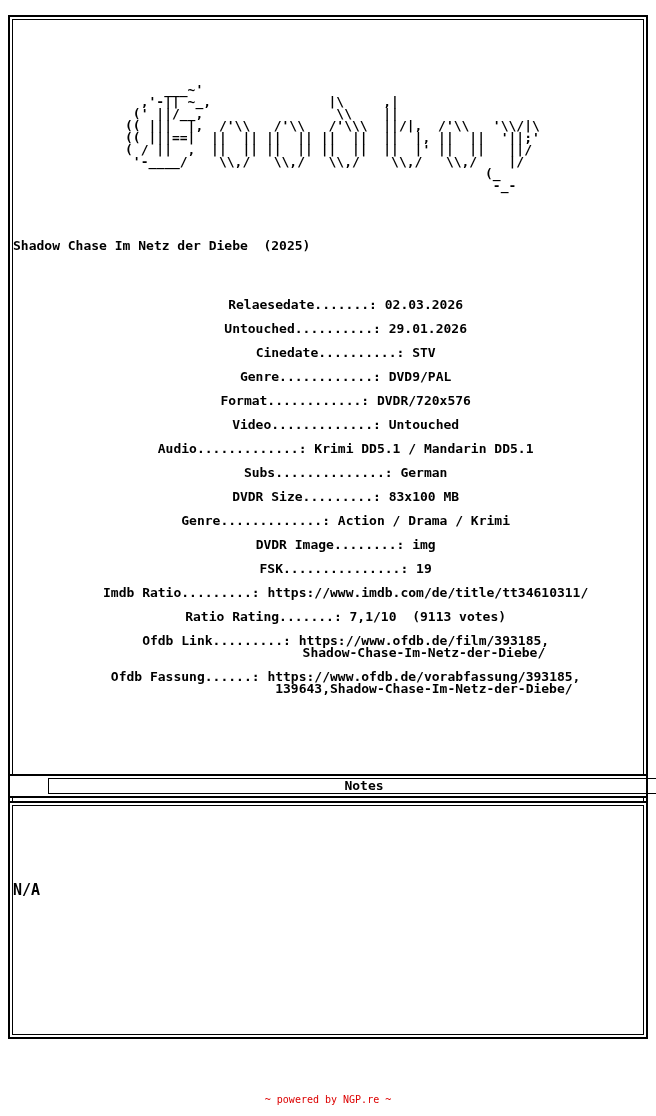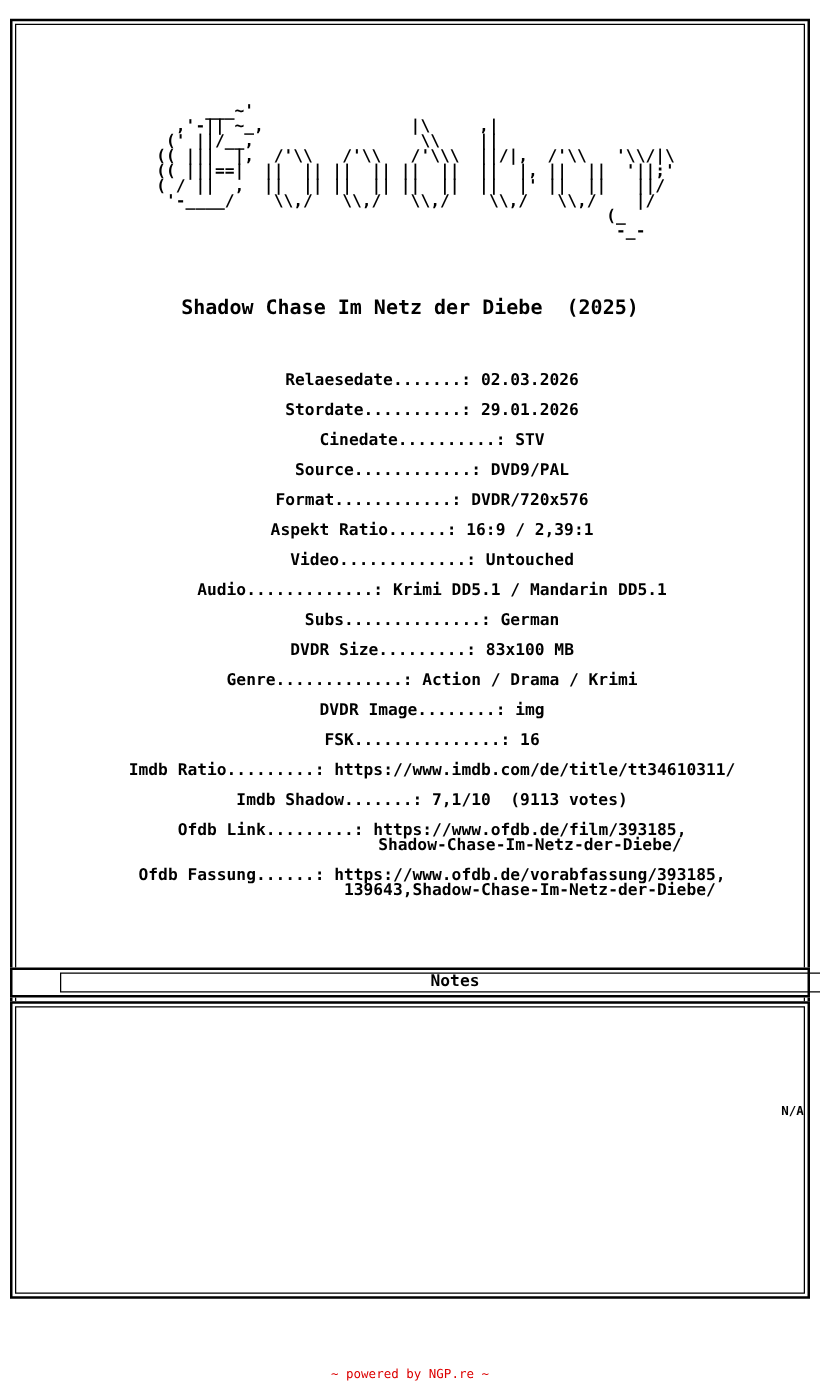--- a/index.html
+++ b/index.html
@@ -40,22 +40,22 @@
     margin: 0;
     font-size: 13px;
     line-height: 12px;
     white-space: pre;
     font-family: inherit;
   }
   .release-title {
     position: absolute;
     left: 0; right: 0;
     top: 220px;
-    text-align: center;
-    font-size: 16px;
+    text-align: left;
+    font-size: 13px;
     line-height: 12px;
     white-space: pre;
   }
   #fields {
     position: absolute;
     left: 90px;
     top: 279px;
   }
   .frow {
     margin: 0 0 12px 0;
@@ -68,22 +68,22 @@
   .notes-bar-inner {
     display: flex;
     align-items: center;
     justify-content: center;
     font-size: 13px;
     line-height: 12px;
     margin-left: 36px;
   }
   .notes-content {
     padding-top: 78px;
-    text-align: right;
-    font-size: 10px;
+    text-align: left;
+    font-size: 15px;
     line-height: 12px;
   }
   .footer {
     position: absolute;
     left: 0; right: 0;
     top: 1057px;
     text-align: center;
     font-size: 10px;
     line-height: 17px;
     font-weight: normal;
@@ -102,34 +102,33 @@
  (' ||/__,                 \\    ||
 (( |||  |,  /'\\   /'\\   /'\\\  ||/|,  /'\\   '\\/|\
 (( |||==|  ||  || ||  || ||  ||  ||  |, ||  ||  '||;'
 ( / ||  ,  ||  || ||  || ||  ||  ||  |' ||  ||   ||/
  '-____/    \\,/   \\,/   \\,/    \\,/   \\,/    |/
                                               (_
                                                -_-</pre>
       <div class="release-title">Shadow Chase Im Netz der Diebe  (2025)</div>
       <div id="fields">
           <pre class="frow"><span>Relaesedate.......: </span><span>02.03.2026</span></pre>
-          <pre class="frow"><span>Stordate..........: </span><span>29.01.2026</span></pre>
+          <pre class="frow"><span>Untouched..........: </span><span>29.01.2026</span></pre>
           <pre class="frow"><span>Cinedate..........: </span><span>STV</span></pre>
-          <pre class="frow"><span>Source............: </span><span>DVD9/PAL</span></pre>
+          <pre class="frow"><span>Genre............: </span><span>DVD9/PAL</span></pre>
           <pre class="frow"><span>Format............: </span><span>DVDR/720x576</span></pre>
-          <pre class="frow"><span>Aspekt Ratio......: </span><span>16:9 / 2,39:1</span></pre>
           <pre class="frow"><span>Video.............: </span><span>Untouched</span></pre>
           <pre class="frow"><span>Audio.............: </span><span>Krimi DD5.1 / Mandarin DD5.1</span></pre>
           <pre class="frow"><span>Subs..............: </span><span>German</span></pre>
           <pre class="frow"><span>DVDR Size.........: </span><span>83x100 MB</span></pre>
           <pre class="frow"><span>Genre.............: </span><span>Action / Drama / Krimi</span></pre>
           <pre class="frow"><span>DVDR Image........: </span><span>img</span></pre>
-          <pre class="frow"><span>FSK...............: </span><span>16</span></pre>
+          <pre class="frow"><span>FSK...............: </span><span>19</span></pre>
           <pre class="frow"><span>Imdb Ratio.........: </span><span>https://www.imdb.com/de/title/tt34610311/</span></pre>
-          <pre class="frow"><span>Imdb Shadow.......: </span><span>7,1/10  (9113 votes)</span></pre>
+          <pre class="frow"><span>Ratio Rating.......: </span><span>7,1/10  (9113 votes)</span></pre>
           <pre class="frow"><span>Ofdb Link.........: </span><span>https://www.ofdb.de/film/393185,
                     Shadow-Chase-Im-Netz-der-Diebe/</span></pre>
           <pre class="frow"><span>Ofdb Fassung......: </span><span>https://www.ofdb.de/vorabfassung/393185,
                     139643,Shadow-Chase-Im-Netz-der-Diebe/</span></pre>
         </div>
     </div>
   </div>
 
   <div class="box notes-bar">
     <div class="box-inner notes-bar-inner">

